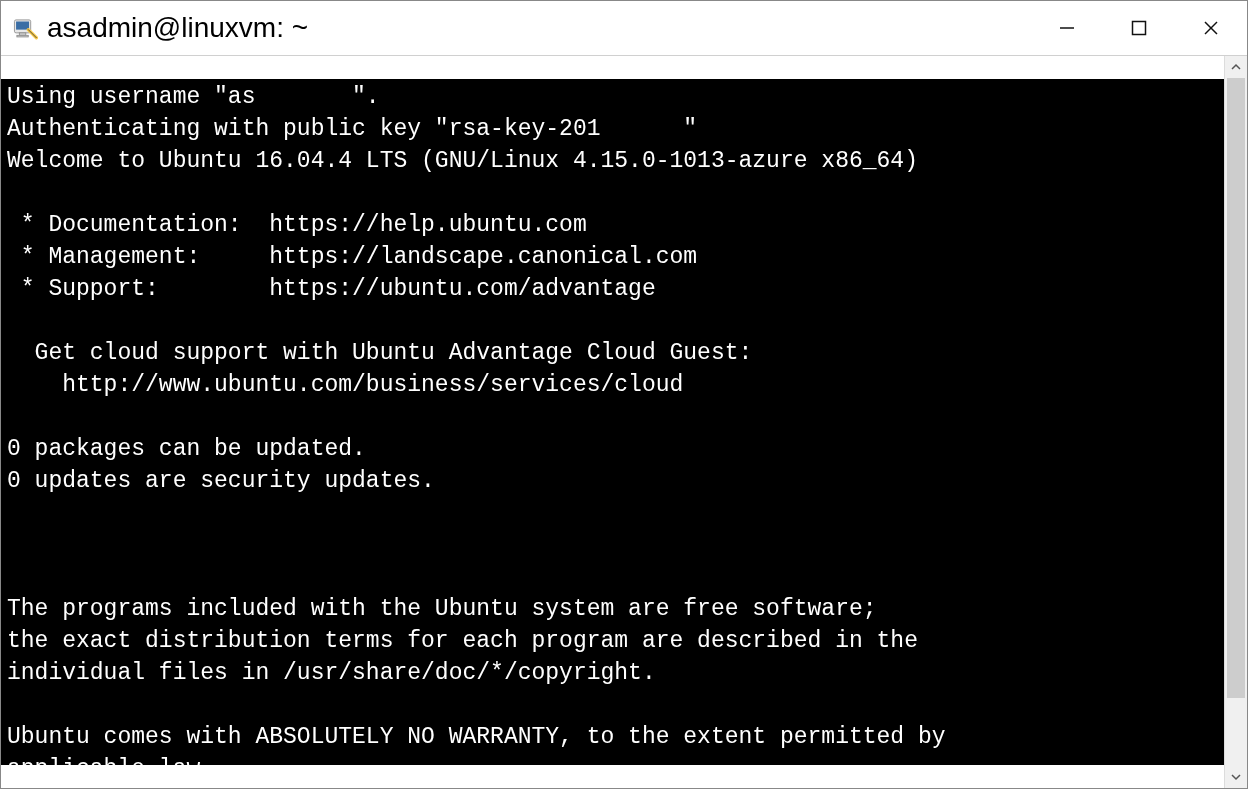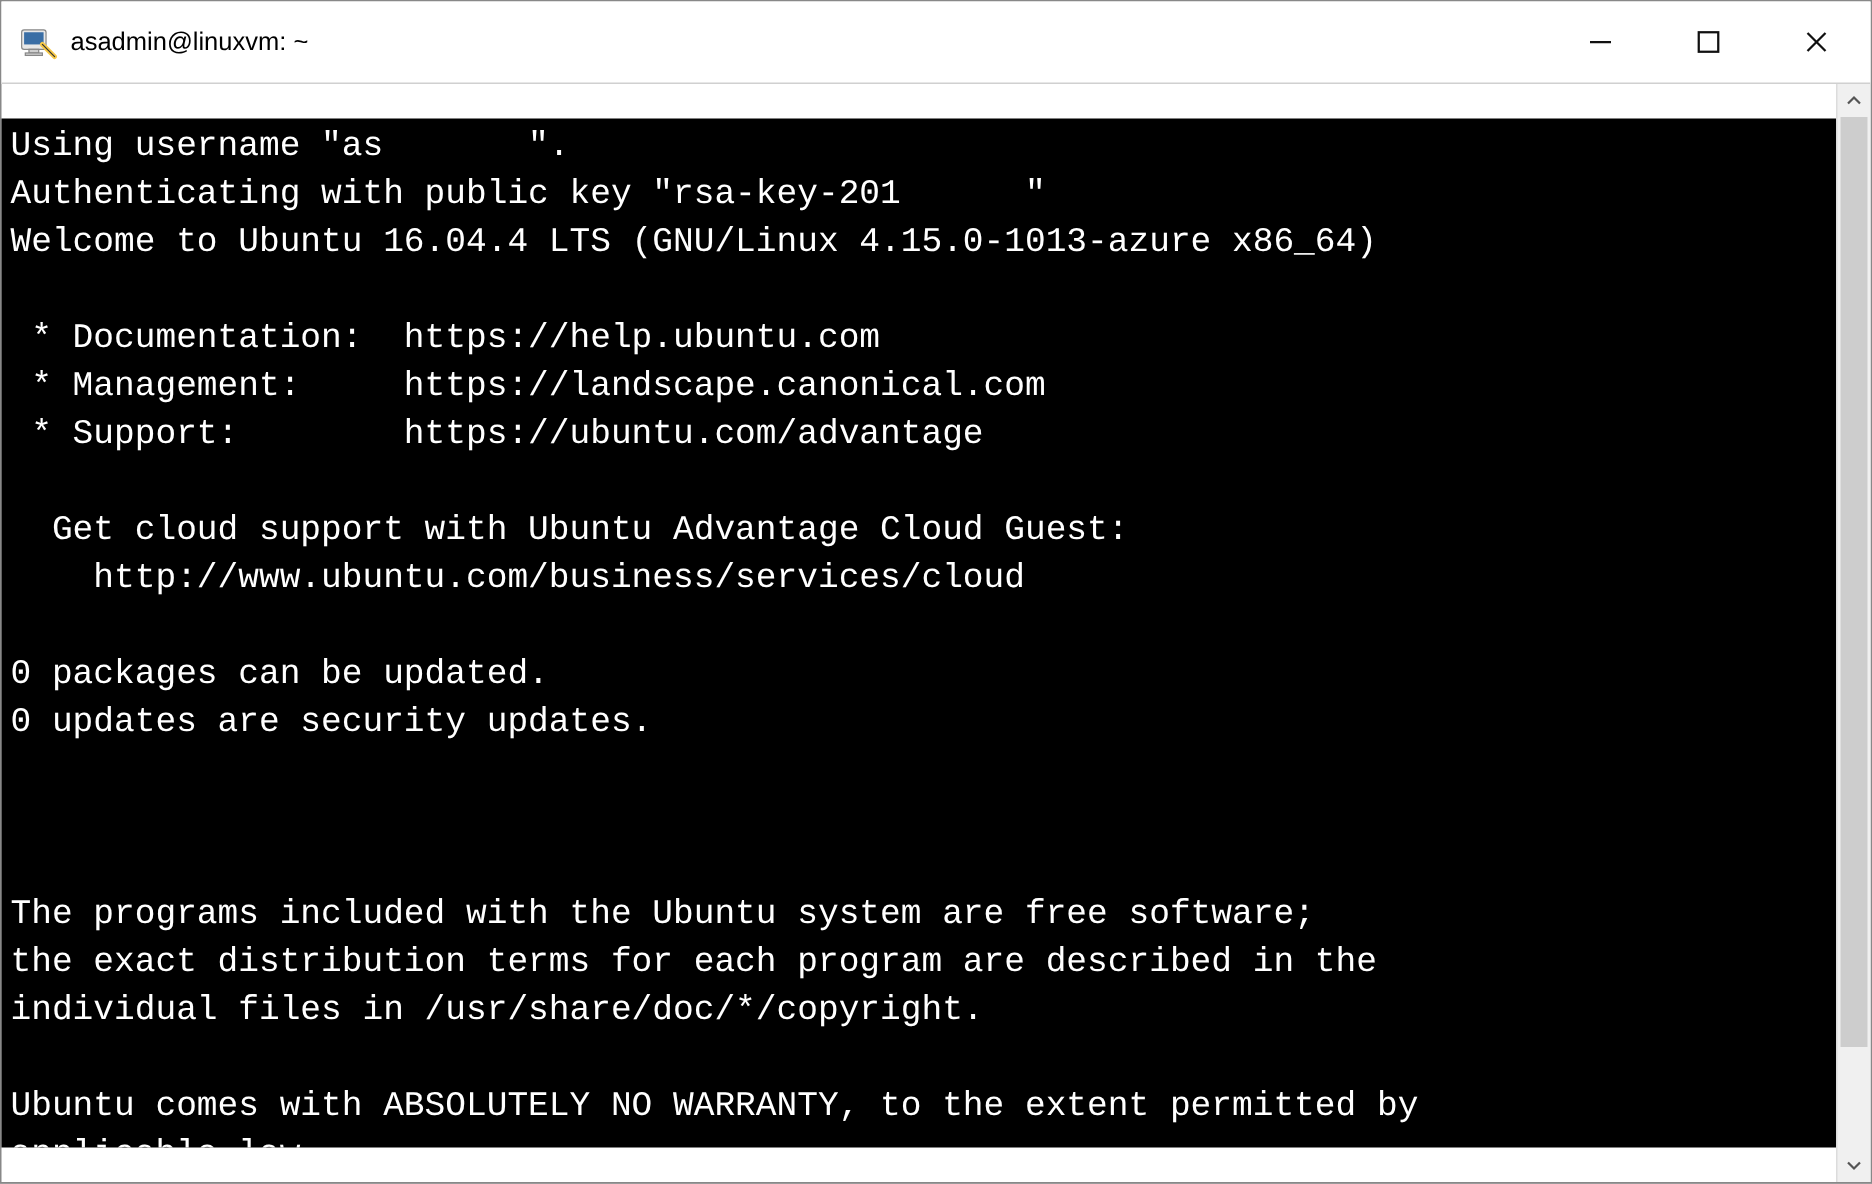--- a/index.html
+++ b/index.html
@@ -31,21 +31,21 @@
   .titlebar .icon-slot {
     width: 28px;
     height: 28px;
     margin-left: 10px;
     display: flex;
     align-items: center;
     justify-content: center;
   }
   .titlebar .title-text {
     margin-left: 8px;
-    font-size: 17px;
+    font-size: 28px;
     color: #000;
     flex: 0 0 auto;
   }
   .titlebar .spacer { flex: 1 1 auto; }
   .winbtn {
     width: 72px;
     height: 54px;
     display: flex;
     align-items: center;
     justify-content: center;

